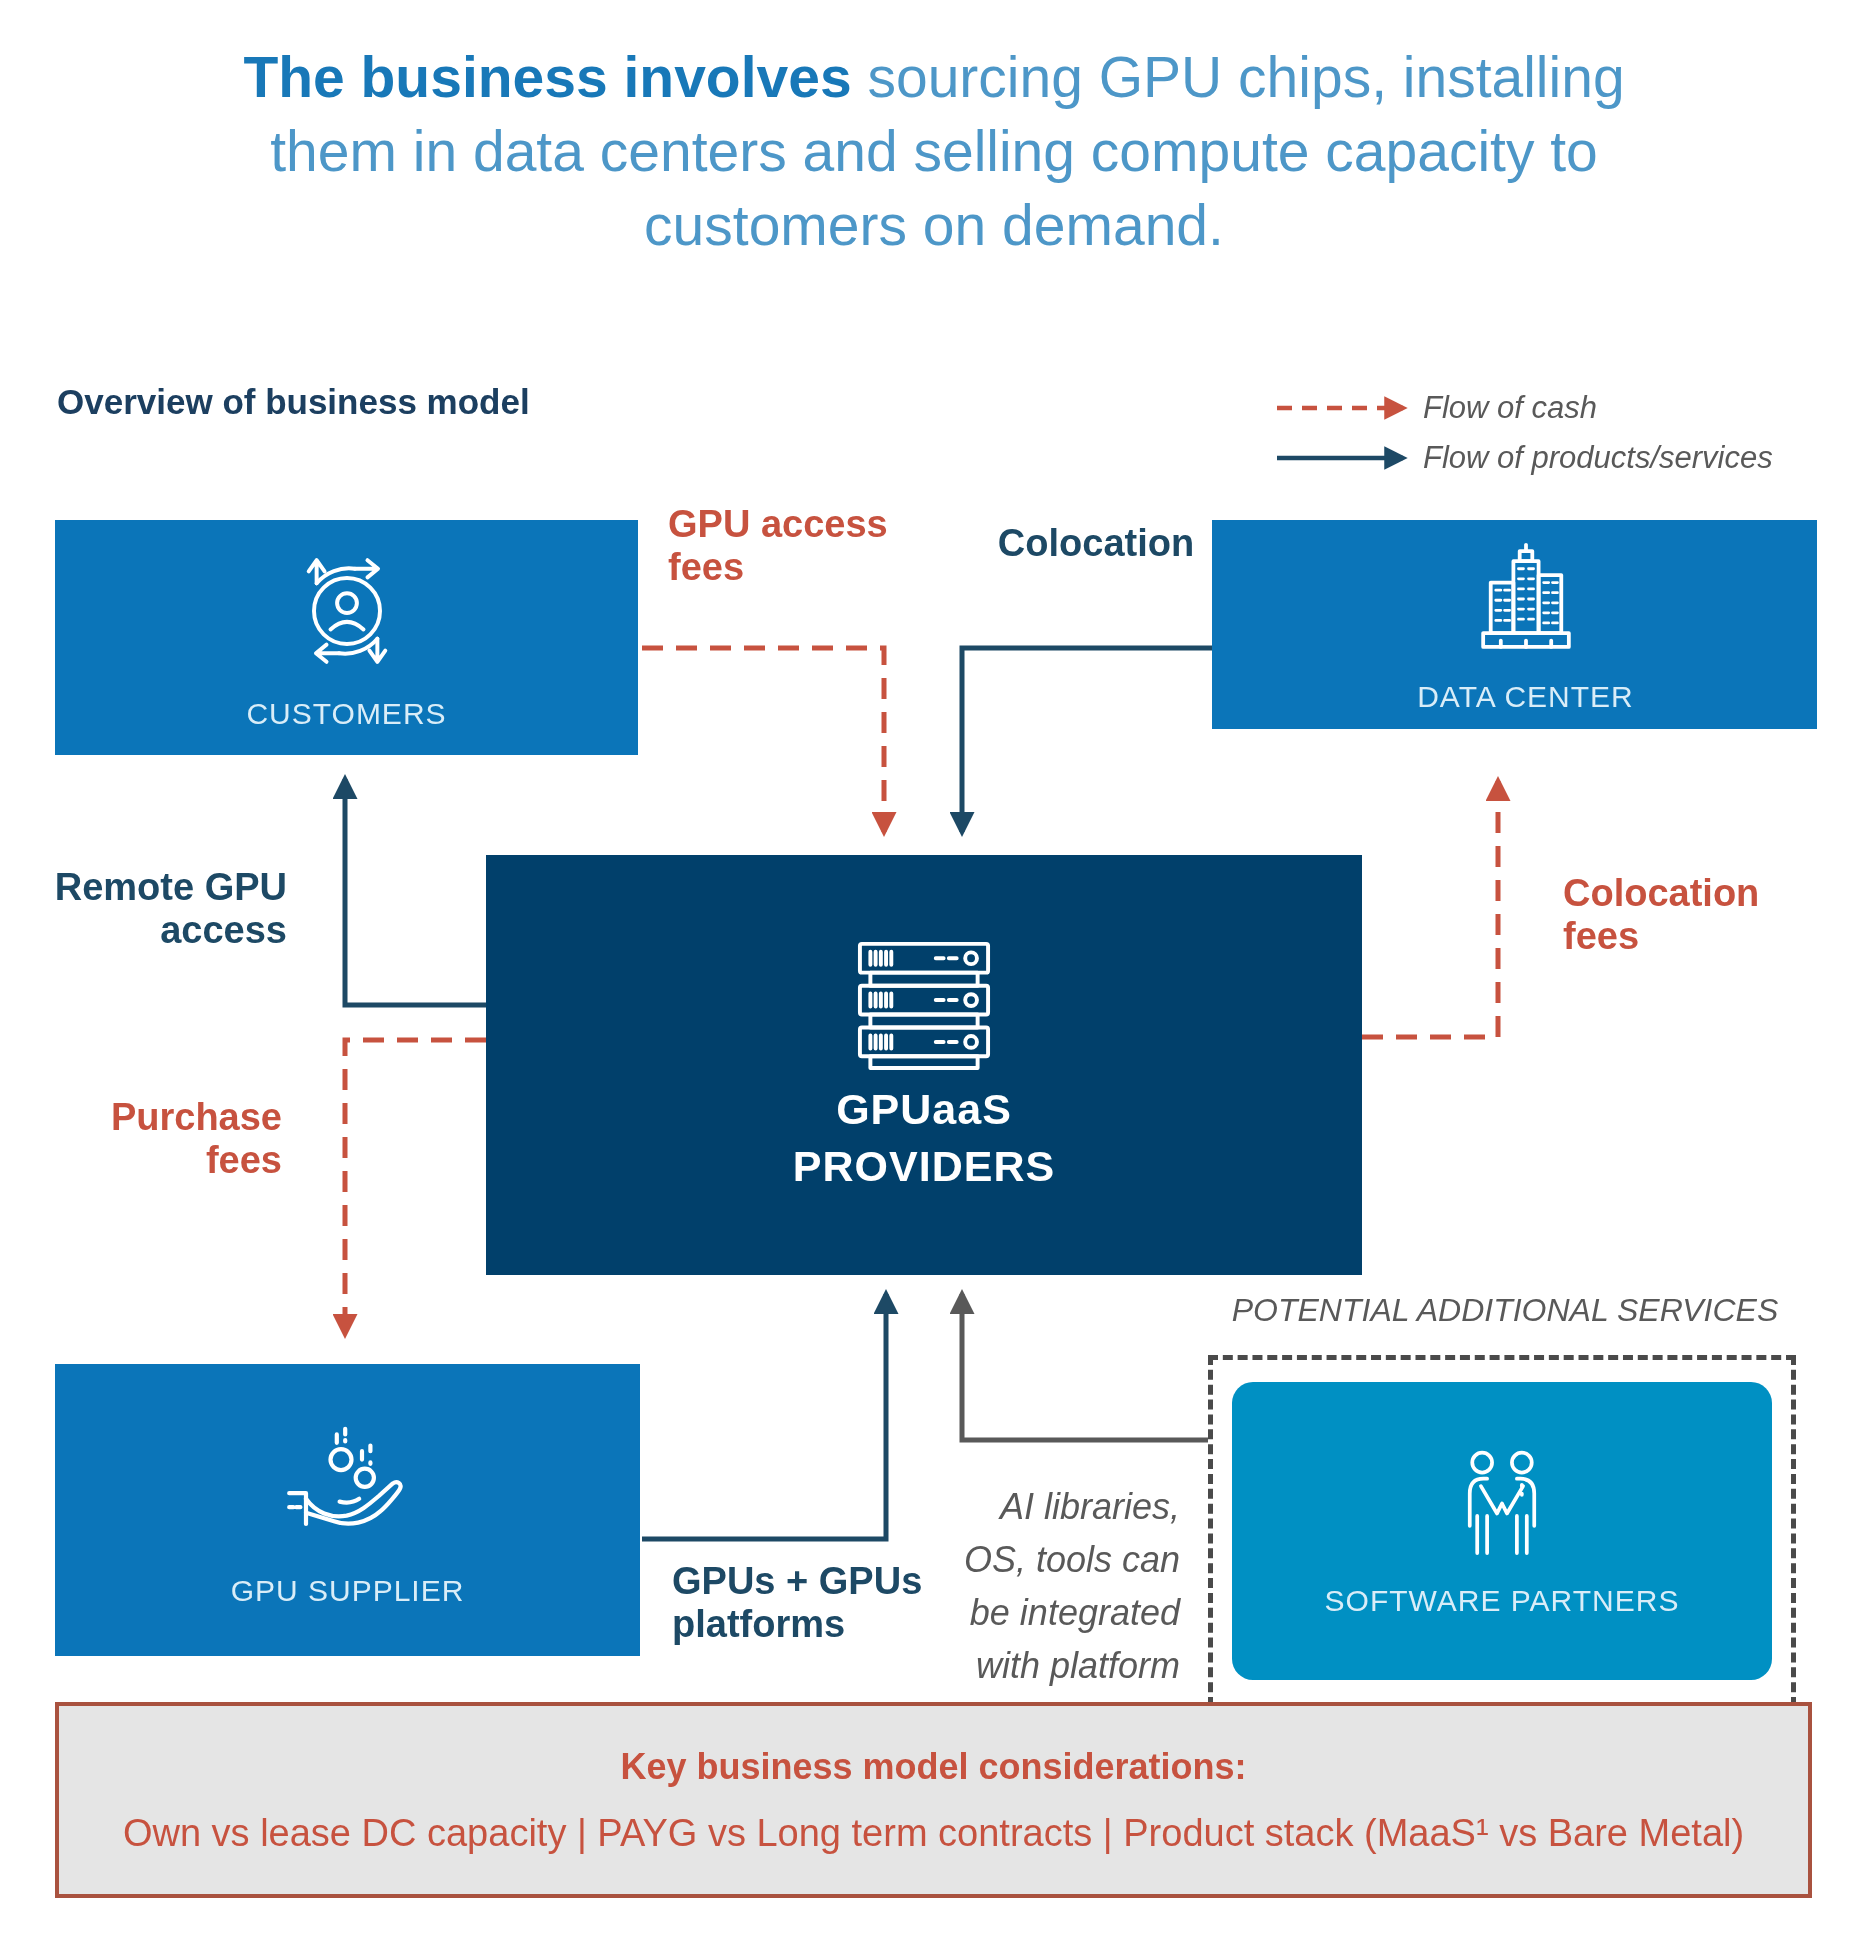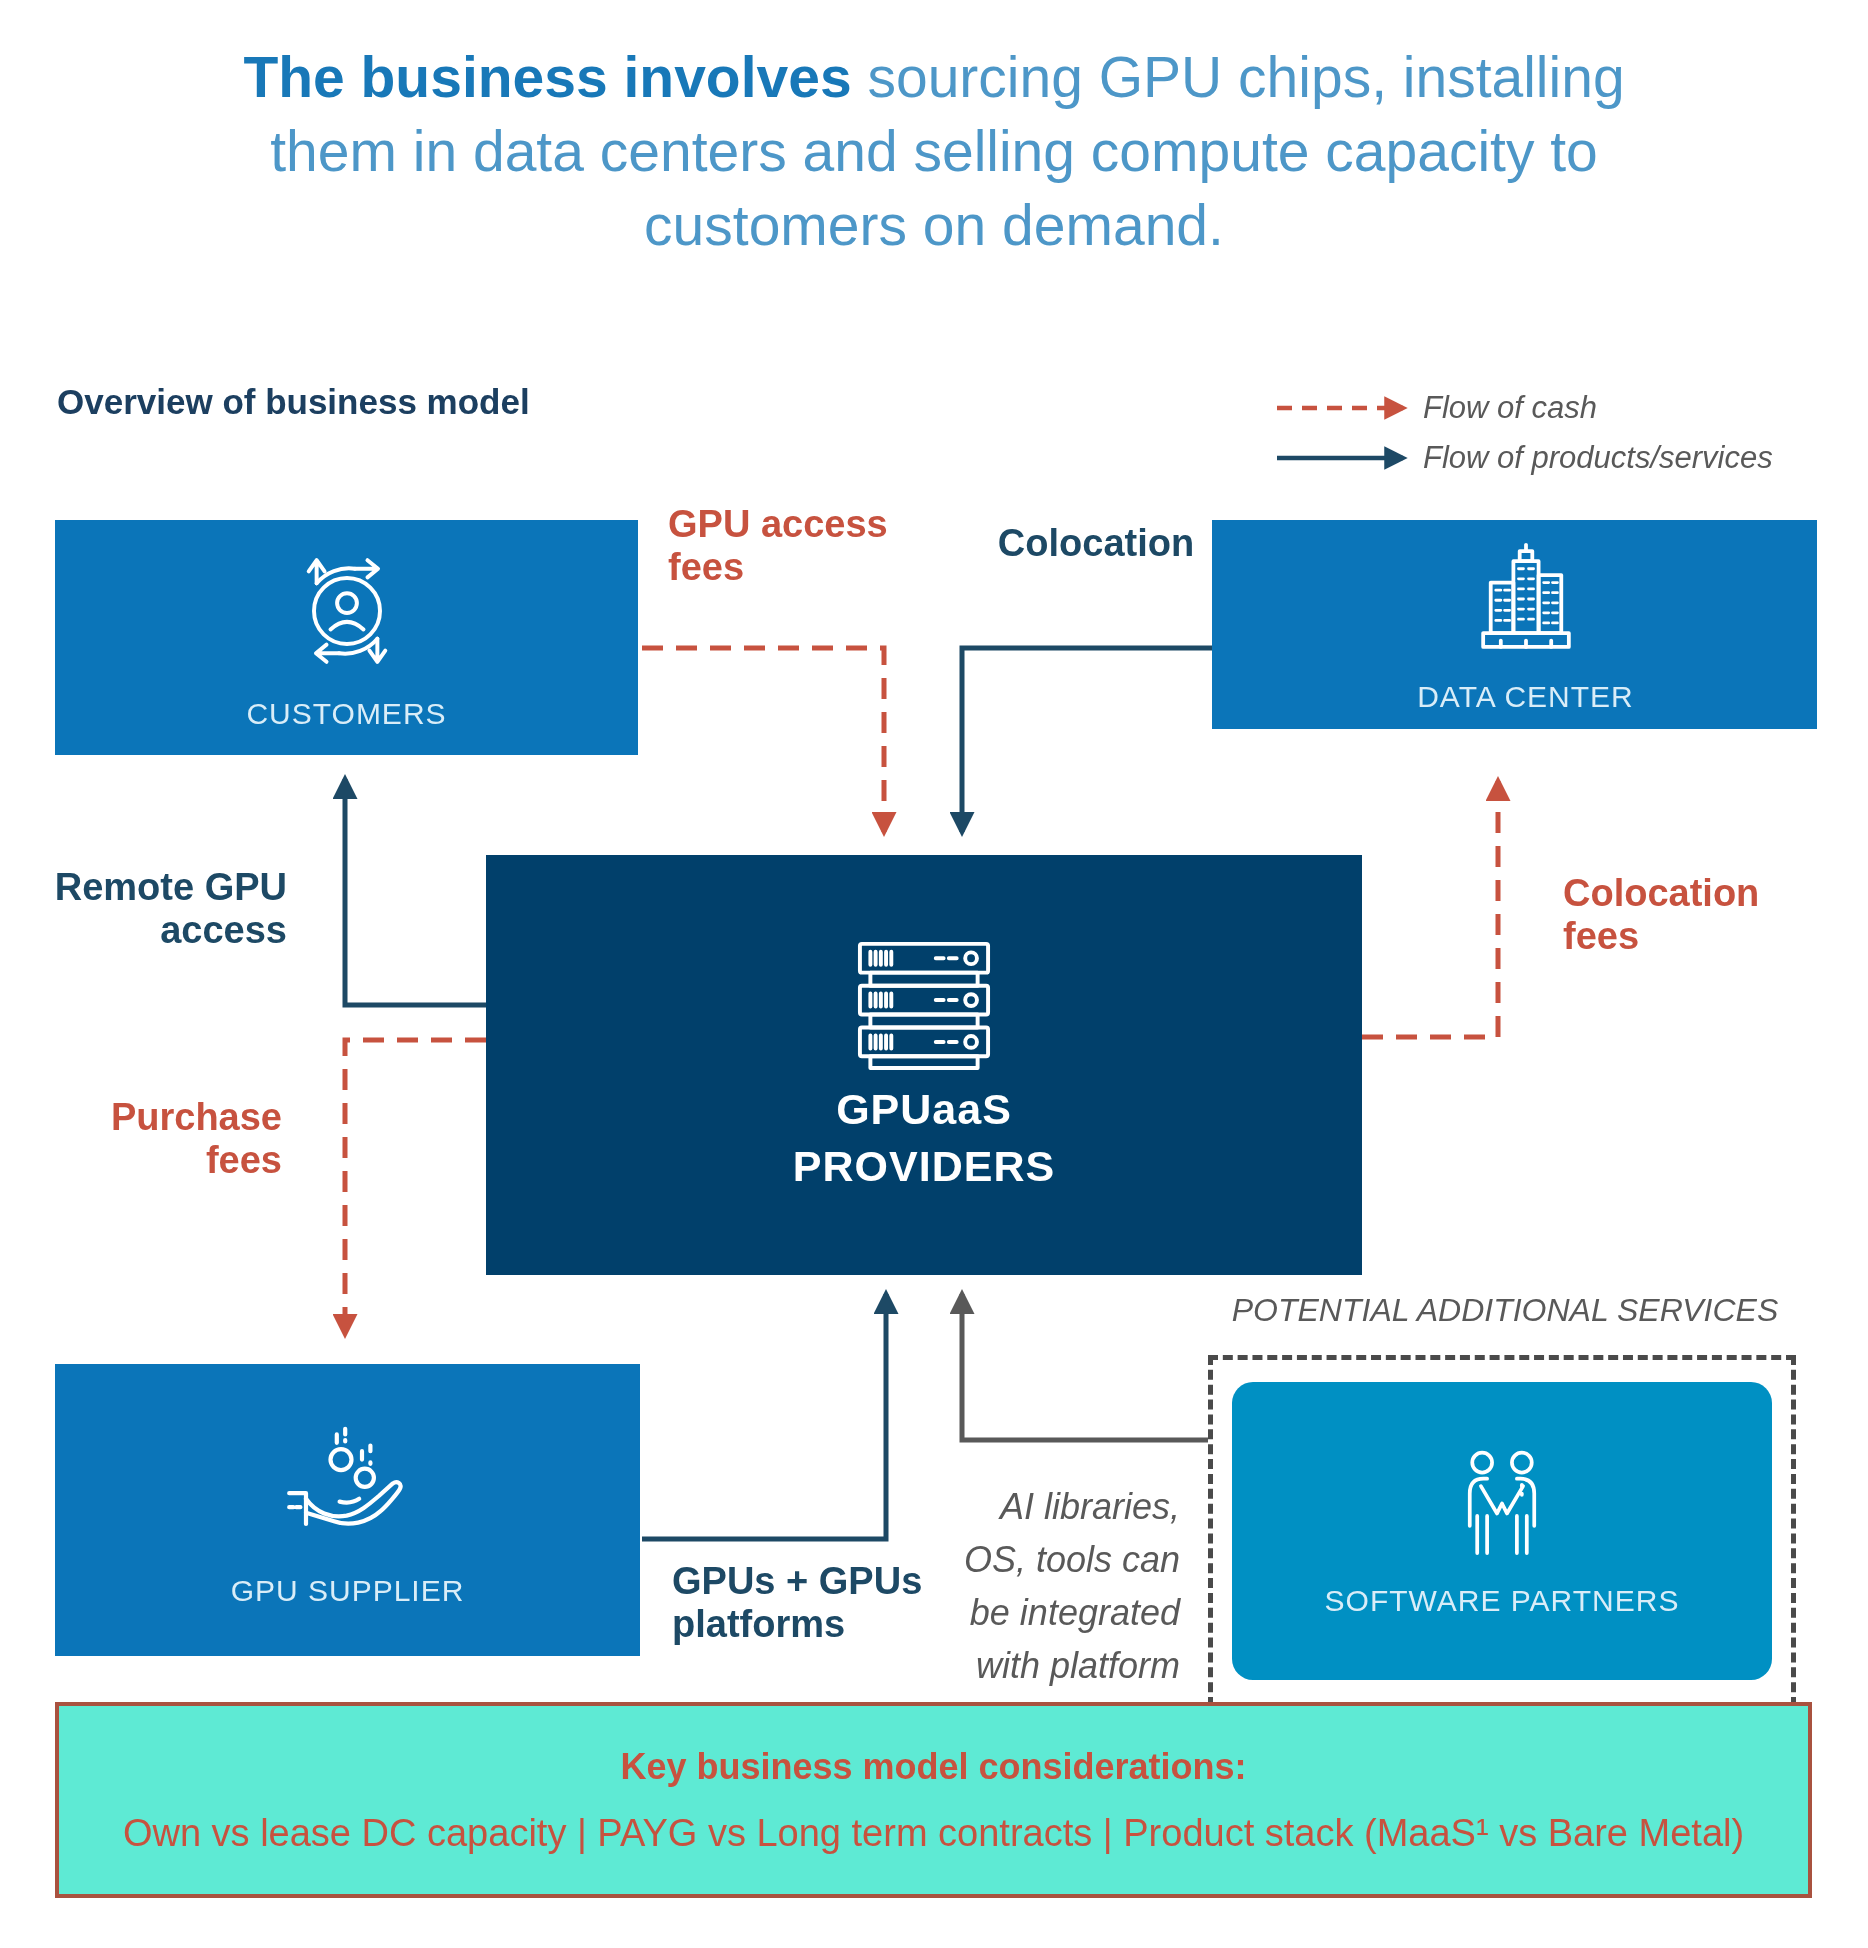--- a/index.html
+++ b/index.html
@@ -67,21 +67,21 @@
   #flow-label-purchase-fees{left:110px; top:1096px; width:172px; text-align:right;}
   #flow-label-colocation-fees{left:1563px; top:872px; width:192px; text-align:left;}
   #flow-label-gpus-platforms{left:672px; top:1560px; width:256px; text-align:left;}
   #flow-note-ai{
     left:952px; top:1480px; width:228px; text-align:right;
     font-size:36px; line-height:53px; font-style:italic; color:var(--muted-gray);
   }
   
   #footer-box{
     left:55px; top:1702px; width:1757px; height:196px; box-sizing:border-box;
-    border:4px solid var(--footer-border); background:#5eead4;
+    border:4px solid var(--footer-border); background:#e5e5e5;
     display:flex; flex-direction:column; align-items:center; justify-content:center; gap:24px;
   }
   #footer-heading{font-size:36px; font-weight:700; color:var(--footer-red);}
   #footer-items{font-size:38px; color:var(--footer-red);}
   
   #arrows-overlay{left:0; top:0; width:1868px; height:1948px; pointer-events:none;}
   .icon-svg{display:block;}
 </style>
 </head>
 <body>

